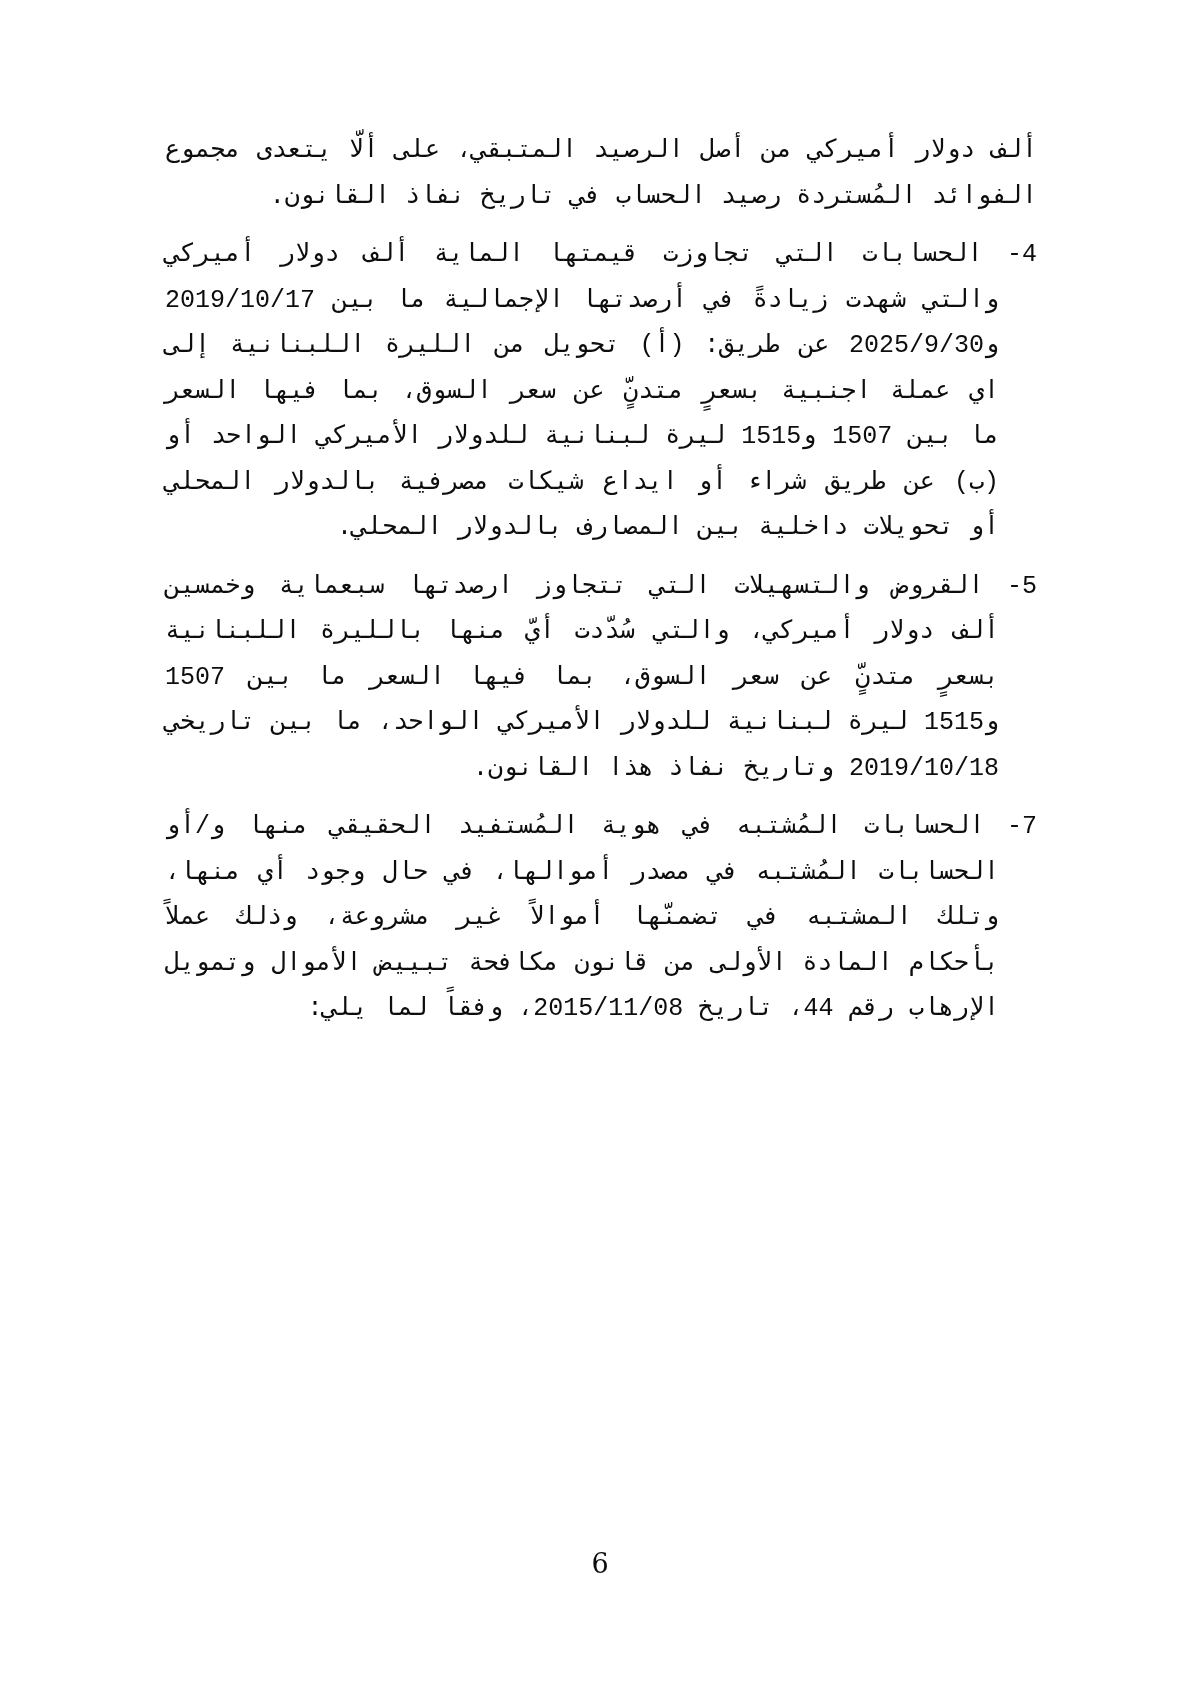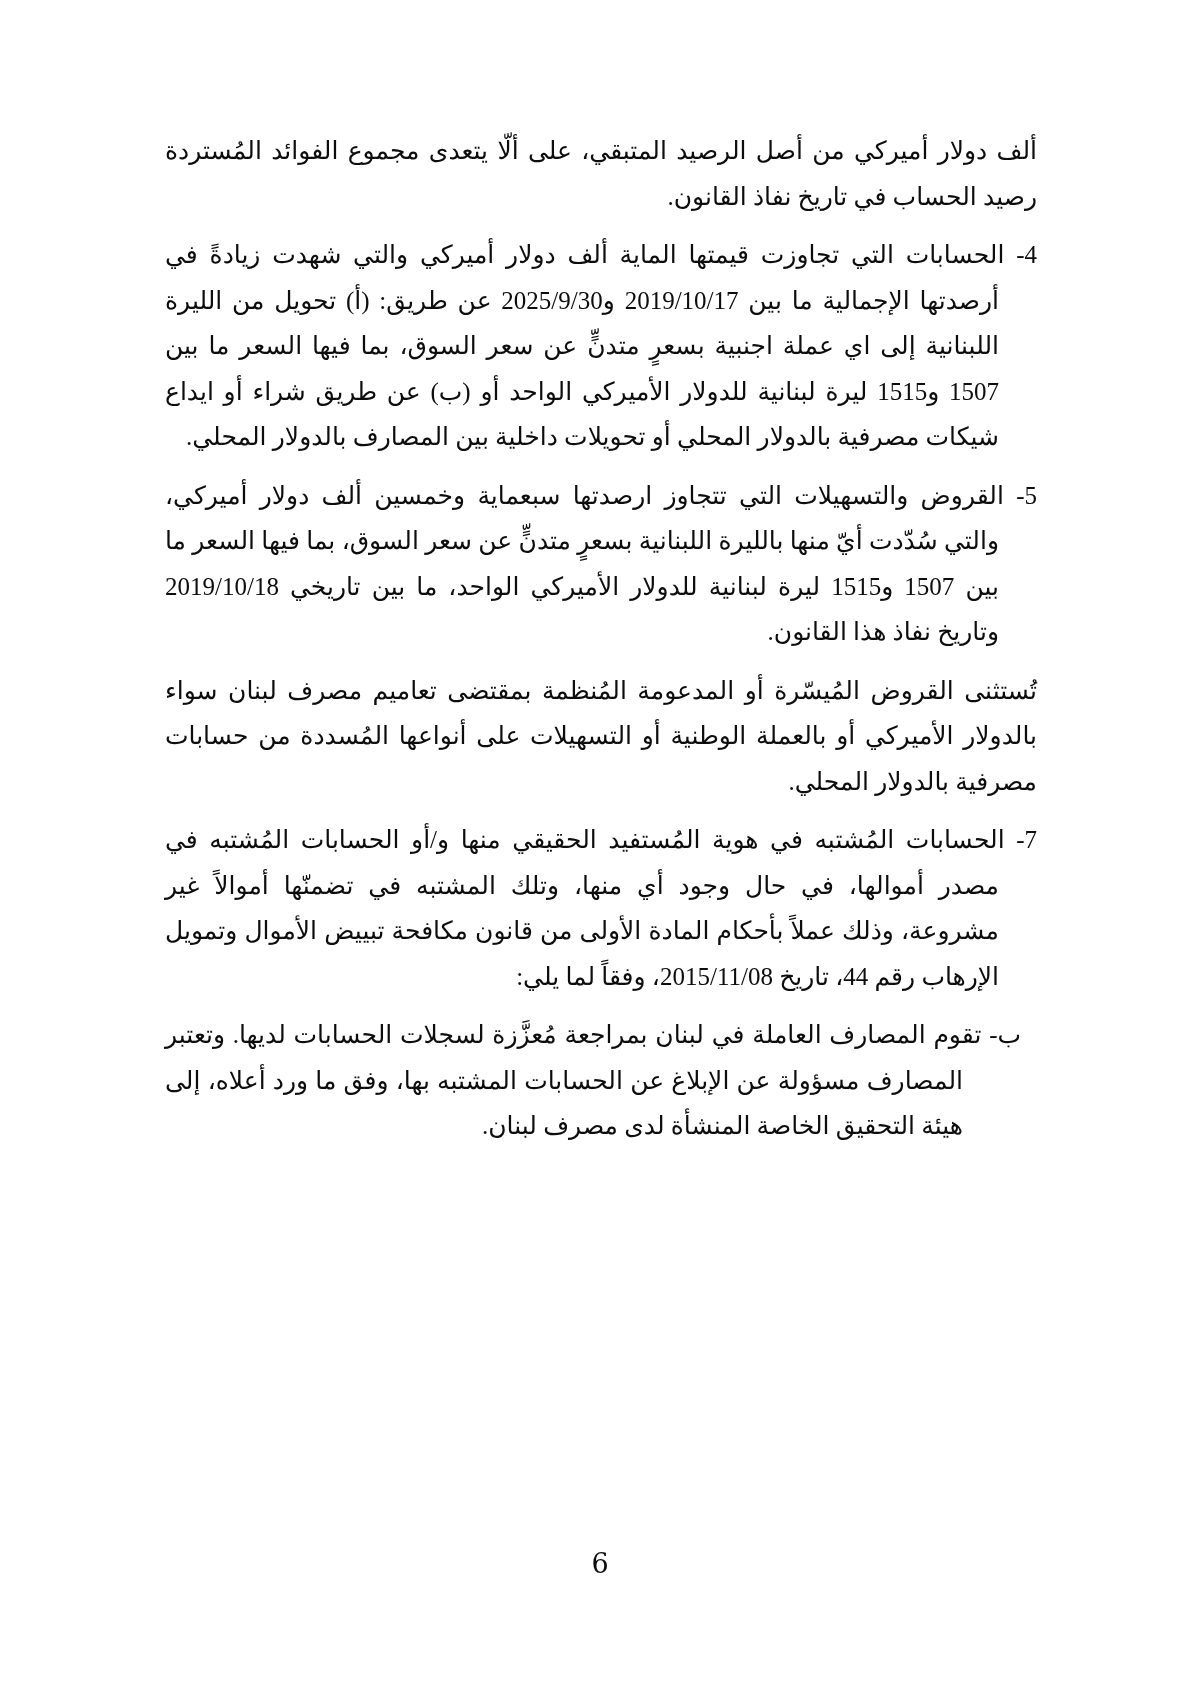--- a/index.html
+++ b/index.html
@@ -15,21 +15,21 @@
     overflow: hidden;
     direction: rtl;
   }
   .content {
     position: absolute;
     top: 128px;
     right: 163px;
     width: 872px;
     direction: rtl;
     text-align: justify;
-    font-family: Liberation Serif, serif;
+    font-family: Liberation Mono, monospace;
     font-size: 25px;
     line-height: 1.82;
     color: #0d0d0d;
     letter-spacing: 0;
   }
   .para {
     margin: 0 0 13px 0;
   }
   
   .item {
@@ -55,19 +55,17 @@
   }
 </style>
 </head>
 <body>
 
 <div class="page">
   <div class="content">
     <p class="para">ألف دولار أميركي من أصل الرصيد المتبقي، على ألّا يتعدى مجموع الفوائد المُستردة رصيد الحساب في تاريخ نفاذ القانون.</p>
     <p class="para item">4- الحسابات التي تجاوزت قيمتها الماية ألف دولار أميركي والتي شهدت زيادةً في أرصدتها الإجمالية ما بين 2019/10/17 و2025/9/30  عن طريق: (أ) تحويل من الليرة اللبنانية إلى اي عملة اجنبية  بسعرٍ متدنٍّ عن سعر السوق، بما فيها السعر ما بين 1507 و1515 ليرة لبنانية للدولار الأميركي الواحد أو (ب) عن طريق شراء أو ايداع شيكات مصرفية بالدولار المحلي أو تحويلات داخلية بين المصارف بالدولار المحلي.</p>
     <p class="para item">5- القروض والتسهيلات التي تتجاوز ارصدتها سبعماية وخمسين  ألف دولار أميركي، والتي سُدّدت  أيّ منها بالليرة اللبنانية بسعرٍ متدنٍّ عن سعر السوق، بما فيها السعر ما بين 1507 و1515 ليرة لبنانية للدولار الأميركي الواحد، ما بين تاريخي 2019/10/18 وتاريخ نفاذ هذا القانون.</p>
-    <p class="para">تُستثنى القروض المُيسّرة أو المدعومة المُنظمة بمقتضى تعاميم مصرف لبنان سواء بالدولار الأميركي أو بالعملة الوطنية أو التسهيلات على أنواعها المُسددة من حسابات مصرفية بالدولار المحلي.</p>
     <p class="para item">7- الحسابات المُشتبه  في هوية المُستفيد الحقيقي منها و/أو الحسابات المُشتبه  في مصدر أموالها، في حال وجود أي منها، وتلك  المشتبه في تضمنّها أموالاً غير مشروعة، وذلك عملاً بأحكام المادة الأولى من قانون مكافحة تبييض الأموال وتمويل الإرهاب رقم 44، تاريخ 2015/11/08، وفقاً لما يلي:</p>
-    <p class="para sub">ب- تقوم المصارف العاملة في لبنان بمراجعة مُعزَّزة لسجلات الحسابات لديها. وتعتبر المصارف مسؤولة عن الإبلاغ عن الحسابات المشتبه بها، وفق ما ورد أعلاه، إلى هيئة التحقيق الخاصة المنشأة لدى مصرف لبنان.</p>
   </div>
 
   <div class="page-number">6</div>
 </div>
 
 </body></html>

